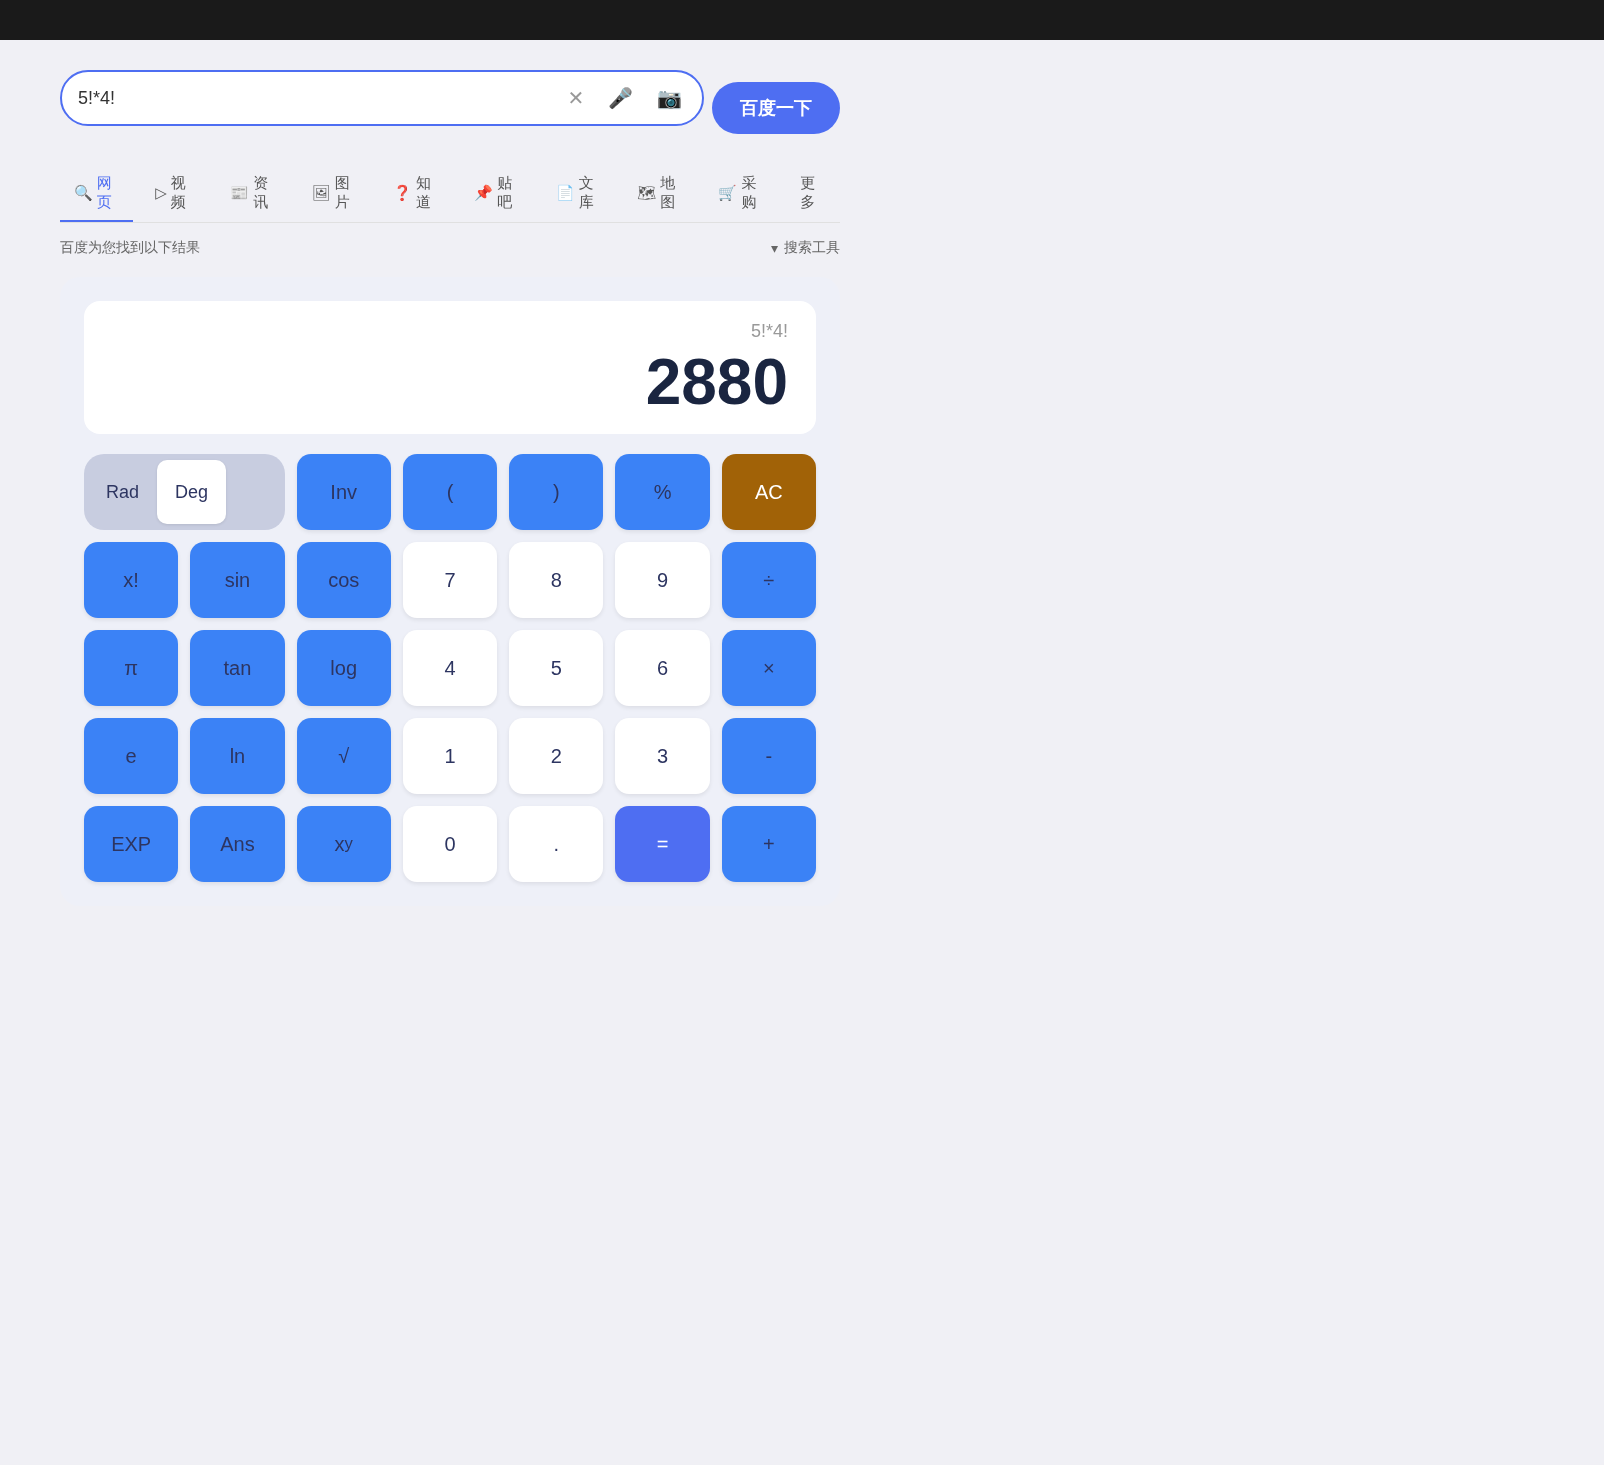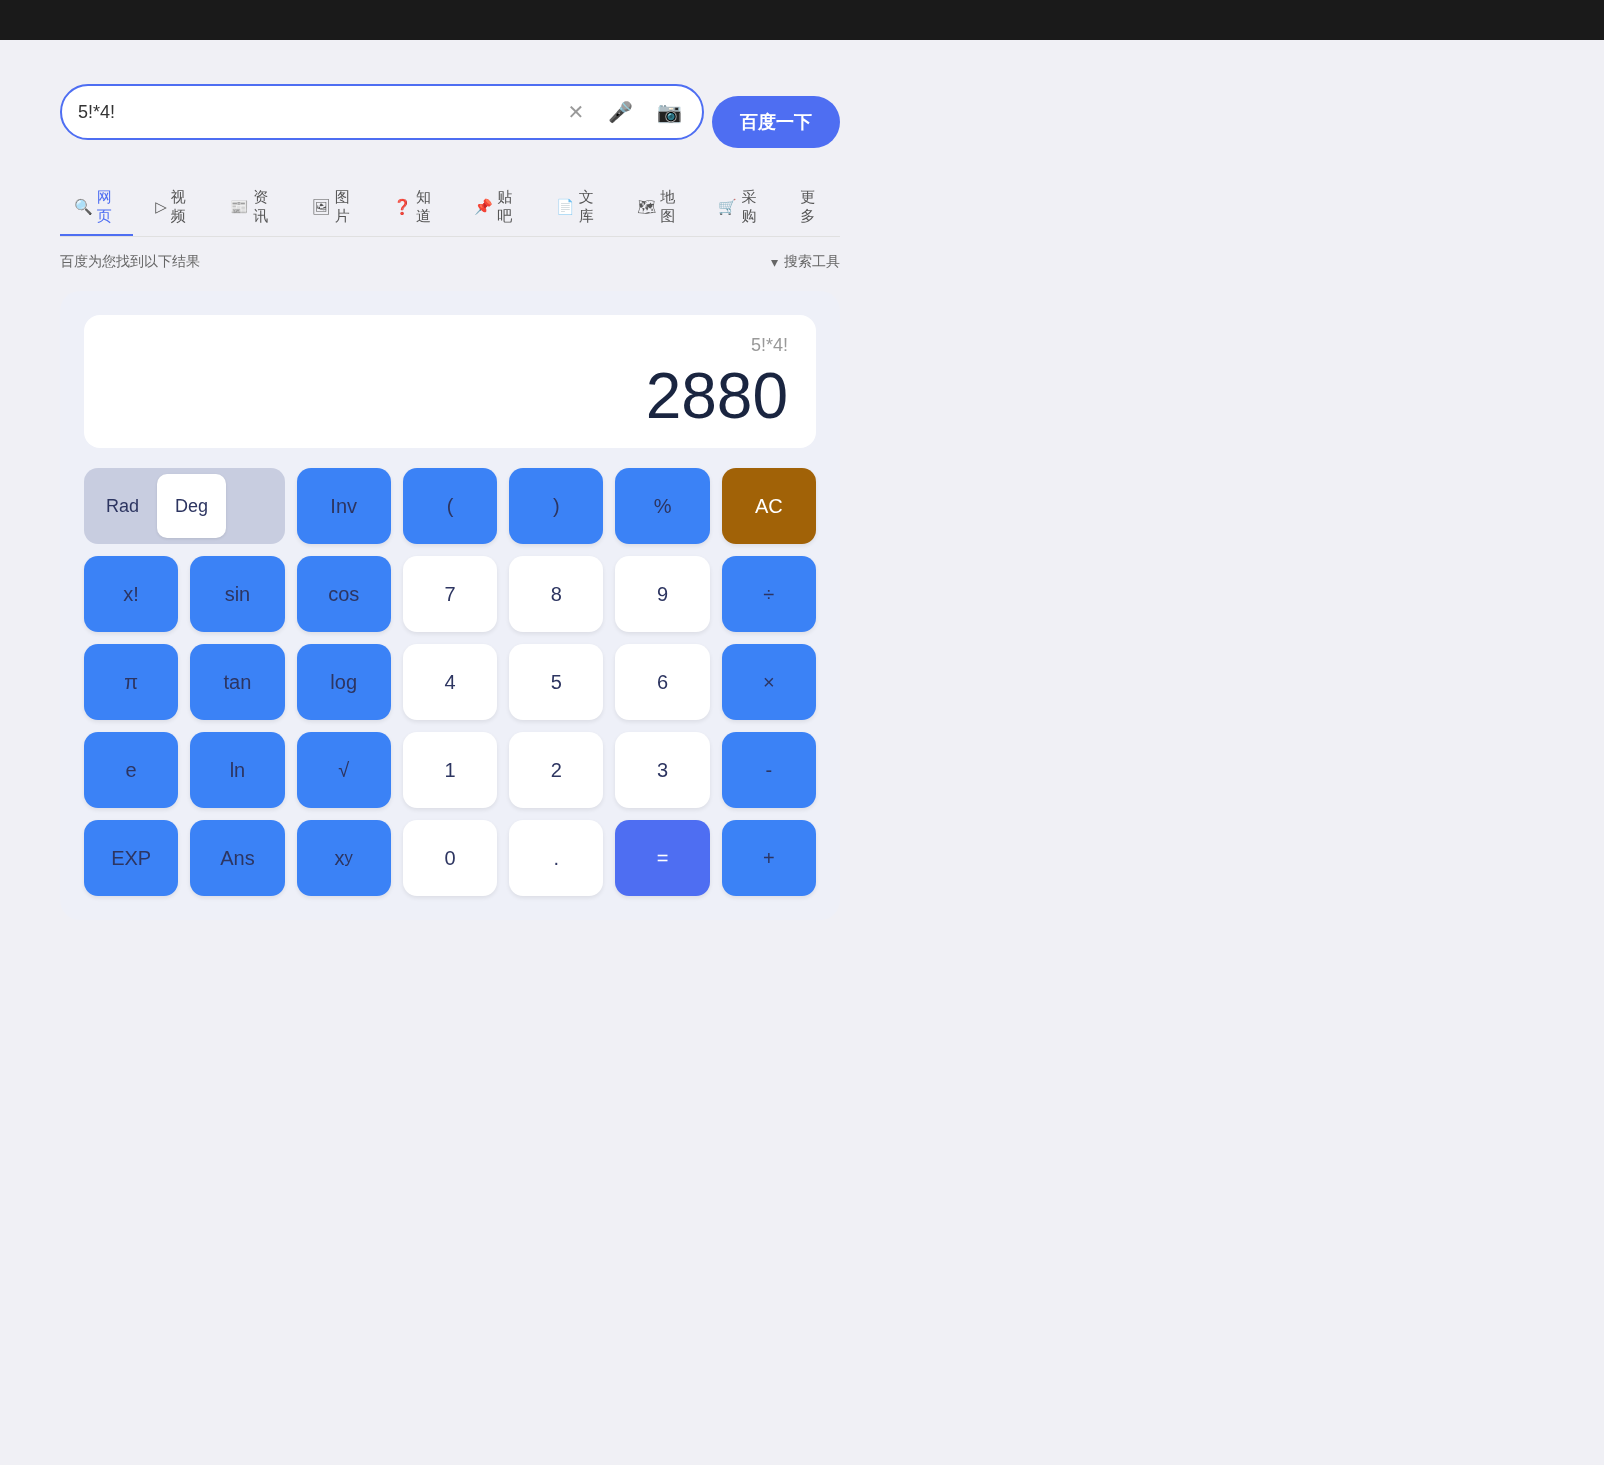--- a/index.html
+++ b/index.html
@@ -8,21 +8,21 @@
       background: #f0f0f5;
       min-height: 1465px;
       width: 1604px;
     }
     .top-bar {
       background: #1a1a1a;
       height: 40px;
       width: 100%;
     }
     .page-content {
-      padding: 44px 60px;
+      padding: 30px 60px;
       max-width: 900px;
     }
     
     .search-bar {
       display: flex;
       align-items: center;
       background: white;
       border: 2px solid #4e6ef2;
       border-radius: 28px;
       padding: 0 16px;
@@ -125,21 +125,21 @@
       justify-content: flex-end;
     }
     .calc-expression {
       color: #999;
       font-size: 18px;
       margin-bottom: 8px;
     }
     .calc-result {
       color: #1a2540;
       font-size: 64px;
-      font-weight: 400;
+      font-weight: 700;
       line-height: 1;
     }
     
     .calc-buttons {
       display: grid;
       grid-template-columns: repeat(7, 1fr);
       gap: 12px;
     }
     .calc-btn {
       background: #3b82f6;
@@ -165,21 +165,21 @@
       color: white;
     }
     .calc-btn.blue {
       background: #4e6ef2;
       color: white;
     }
     
     .toggle-group {
       display: flex;
       background: #c8cde0;
-      border-radius: 14px;
+      border-radius: 20px;
       padding: 4px;
       height: 76px;
       align-items: center;
     }
     .toggle-btn {
       background: none;
       border: none;
       border-radius: 10px;
       padding: 10px 18px;
       font-size: 18px;

